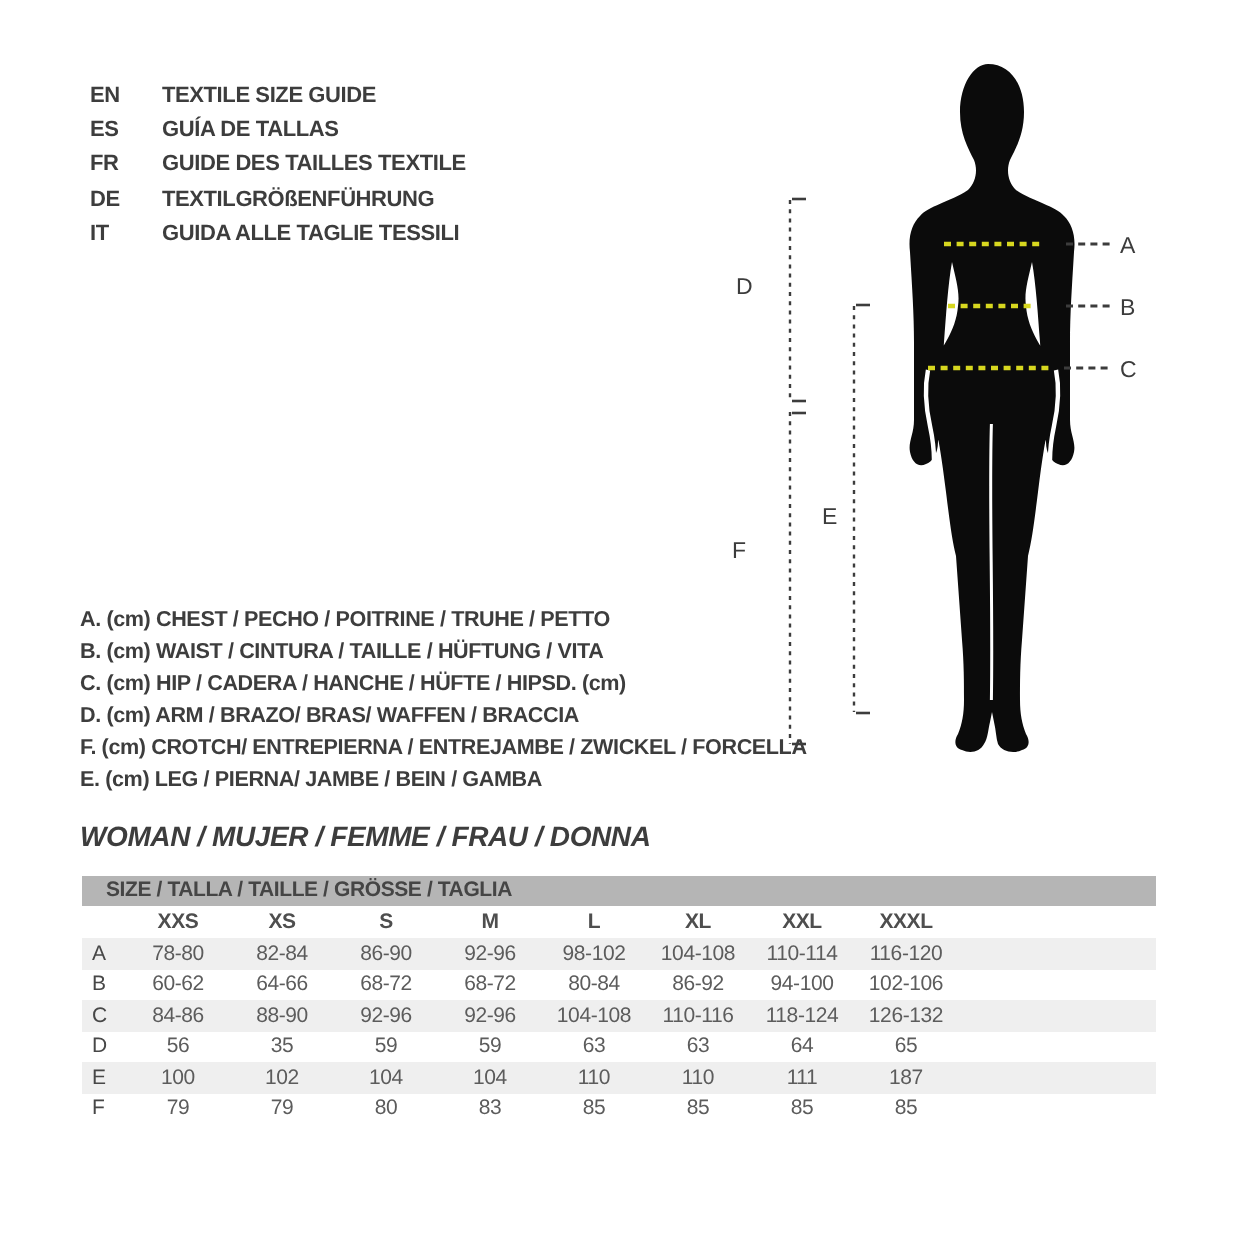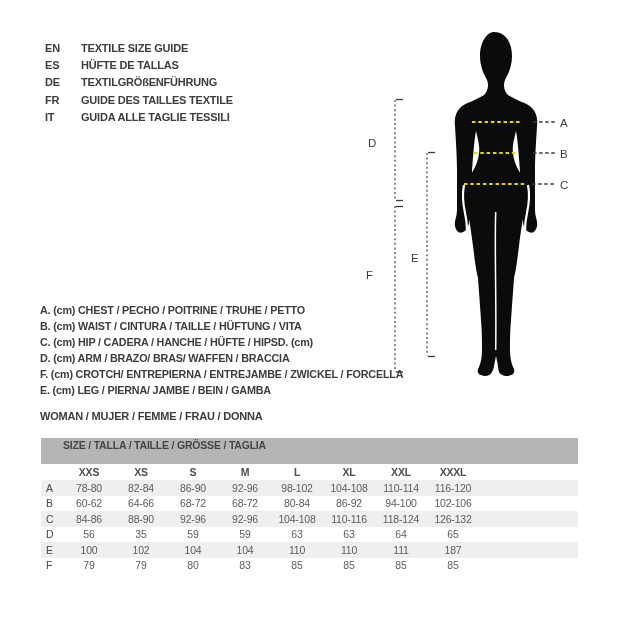--- a/index.html
+++ b/index.html
@@ -10,51 +10,51 @@
   
   .lang-list{position:absolute;left:45px;top:39px;}
   .lang-row{display:flex;height:17.4px;align-items:center;font-size:11px;font-weight:700;letter-spacing:-0.2px;color:#3d3d3d;}
   .lang-code{width:36px;}
   
   .figure-wrap{position:absolute;left:358px;top:8px;width:262px;height:392px;}
   .fig-label{font-family:"Liberation Sans",sans-serif;font-size:11.5px;fill:#3c3c3c;}
   
   .legend{position:absolute;left:40px;top:304px;}
   .legend-line{height:16.1px;font-size:10.8px;font-weight:600;letter-spacing:-0.2px;color:#3d3d3d;white-space:nowrap;}
-  .gender{position:absolute;left:40px;top:410px;font-size:11px;font-weight:700;letter-spacing:-0.2px;color:#3d3d3d;}
+  .gender{position:absolute;left:40px;top:410px;font-size:14px;font-weight:700;letter-spacing:-0.2px;color:#3d3d3d;font-style:italic;}
   
   .size-table{position:absolute;left:41px;top:438px;width:537px;font-size:10.5px;letter-spacing:-0.2px;}
-  .st-title{height:26px;line-height:15px;padding-left:22px;font-weight:700;font-size:10.5px;}
+  .st-title{height:15px;line-height:15px;padding-left:12px;font-weight:700;font-size:10.5px;}
   .trow{display:grid;grid-template-columns:22px repeat(8,52px) 1fr;align-items:center;}
   .st-cols{height:16px;font-weight:600;color:#4e4e4e;}
   .st-row{height:15.5px;color:#5c5c5c;}
   .cell{text-align:center;}
   .rlabel{text-align:left;padding-left:5px;color:#474747;}
 </style>
 </head>
 <body>
 
 <div class="canvas">
 
   <div class="lang-list">
       <div class="lang-row">
         <span class="lang-code">EN</span>
         <span>TEXTILE SIZE GUIDE</span>
       </div>
       <div class="lang-row">
         <span class="lang-code">ES</span>
-        <span>HÜFTE DE TALLAS</span>
+        <span>GUÍA DE TALLAS</span>
+      </div>
+      <div class="lang-row">
+        <span class="lang-code">FR</span>
+        <span>GUIDE DES TAILLES TEXTILE</span>
       </div>
       <div class="lang-row">
         <span class="lang-code">DE</span>
         <span>TEXTILGRÖßENFÜHRUNG</span>
-      </div>
-      <div class="lang-row">
-        <span class="lang-code">FR</span>
-        <span>GUIDE DES TAILLES TEXTILE</span>
       </div>
       <div class="lang-row">
         <span class="lang-code">IT</span>
         <span>GUIDA ALLE TAGLIE TESSILI</span>
       </div>
     </div>
 
   <div class="figure-wrap">
     <svg width="262" height="392" viewBox="358 8 262 392">
 

